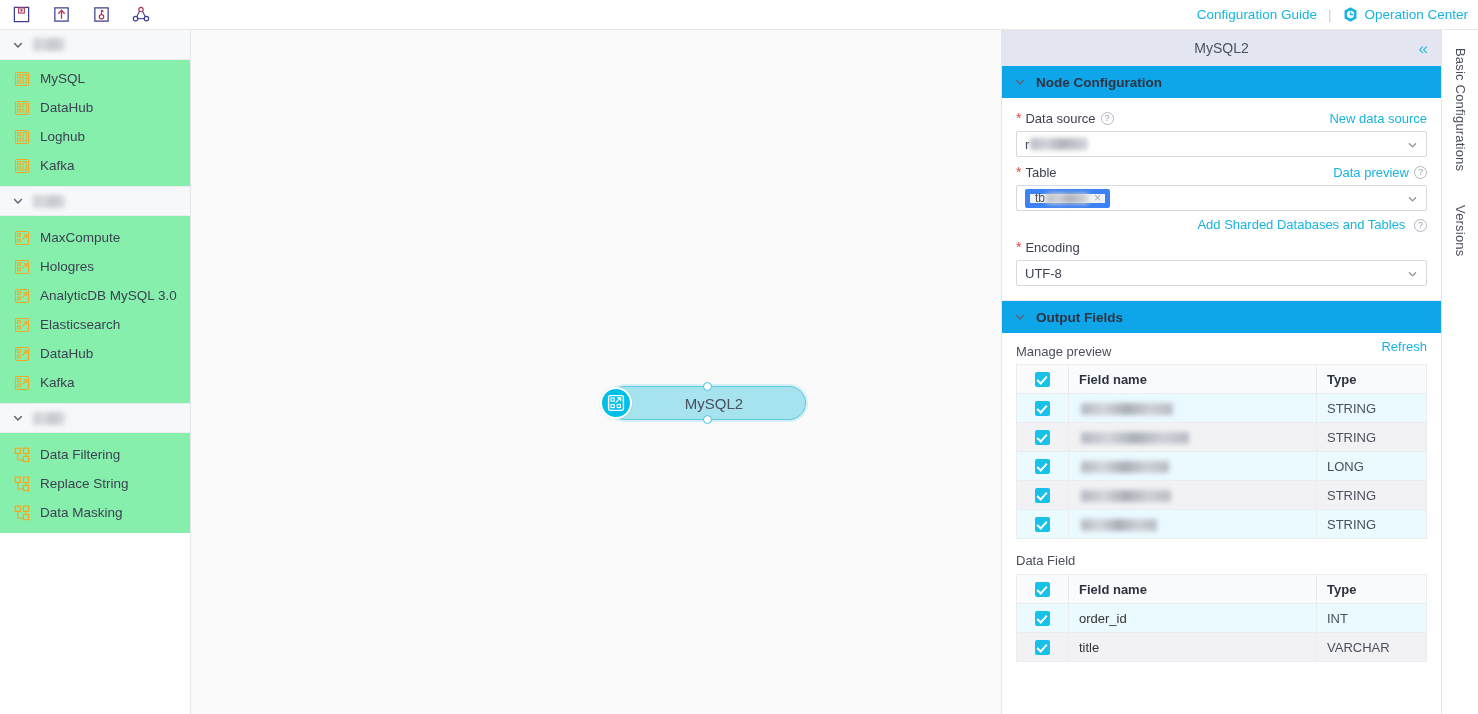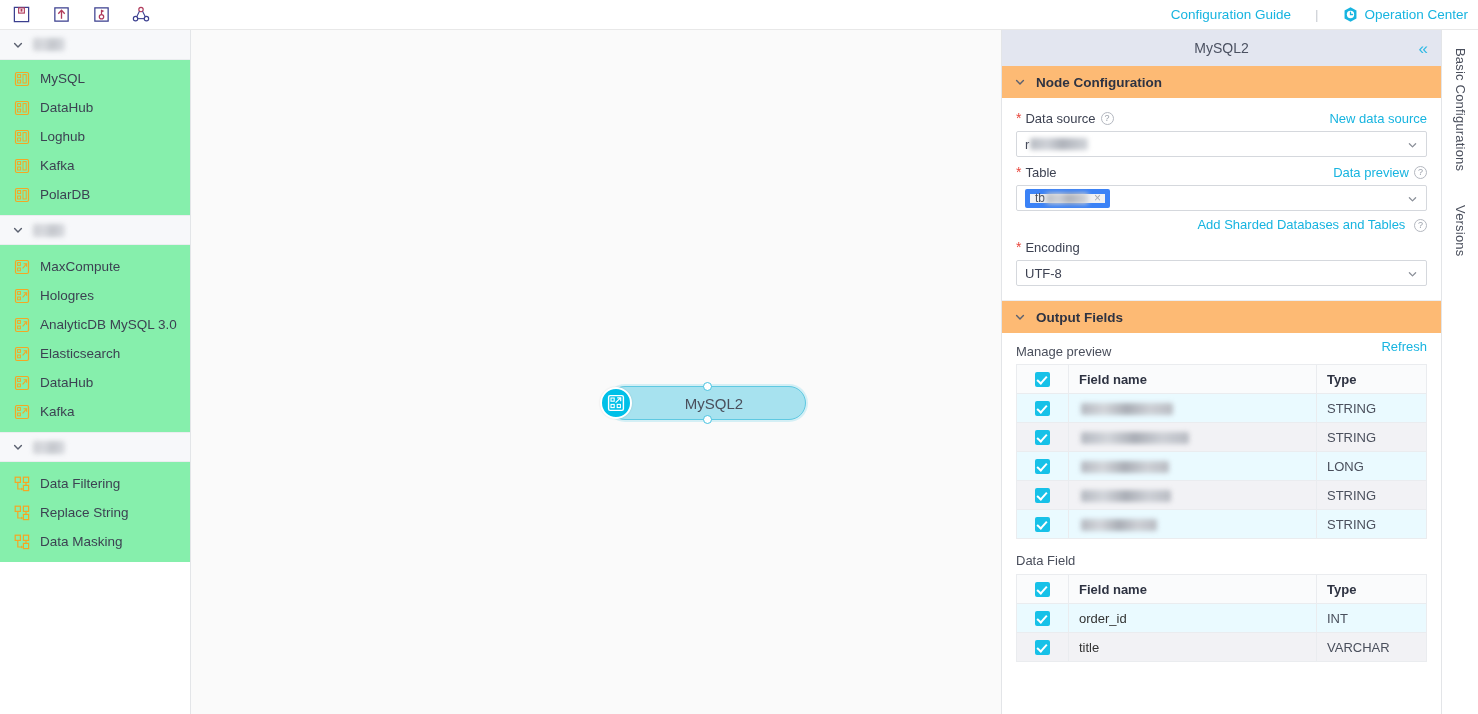--- a/index.html
+++ b/index.html
@@ -31,21 +31,21 @@
   .tb-btn {
     width: 26px; height: 26px;
     display: flex; align-items: center; justify-content: center;
     cursor: pointer;
   }
   .tb-btn svg { display: block; }
   .tb-right {
     margin-left: auto;
     display: flex; align-items: center;
     padding-right: 10px;
-    gap: 13px;
+    gap: 0px;
     font-size: 13.5px;
   }
   .tb-link {
     color: #17b4e0;
     cursor: pointer;
     white-space: nowrap;
   }
   .tb-sep {
     color: #c9ccd2;
     margin: 0 11px;
@@ -169,21 +169,21 @@
     transform: translateY(-50%);
     color: #2fb9e4; font-size: 17px;
     cursor: pointer; line-height: 1;
   }
   .rp-body { flex: 1 1 auto; overflow: hidden; }
 
   .sect-header {
     height: 32px;
     display: flex; align-items: center;
     padding-left: 12px;
-    background: #fdba74;
+    background: #0ea5e9;
     cursor: pointer;
   }
   .sect-header .chev { margin-right: 10px; }
   .sect-title {
     font-weight: bold;
     font-size: 13.5px;
     color: #2e3342;
   }
   .sect-inner { padding: 9px 14px 0 14px; }
 
@@ -473,31 +473,20 @@
           <svg width="18" height="18" viewBox="0 0 18 18">
             <rect x="2.5" y="2.5" width="13" height="13" rx="1.5" fill="none" stroke="#f5a623" stroke-width="1.2"></rect>
             <rect x="4.6" y="4.6" width="3" height="3" fill="none" stroke="#f5a623" stroke-width="1"></rect>
             <rect x="4.6" y="10" width="3" height="3" fill="none" stroke="#f5a623" stroke-width="1"></rect>
             <rect x="10" y="4.6" width="3.2" height="8.4" fill="none" stroke="#f5a623" stroke-width="1"></rect>
           </svg>
         </span>
         <span class="lbl">Kafka</span>
       </div>
 
-      <div class="item">
-        <span class="ico">
-          <svg width="18" height="18" viewBox="0 0 18 18">
-            <rect x="2.5" y="2.5" width="13" height="13" rx="1.5" fill="none" stroke="#f5a623" stroke-width="1.2"></rect>
-            <rect x="4.6" y="4.6" width="3" height="3" fill="none" stroke="#f5a623" stroke-width="1"></rect>
-            <rect x="4.6" y="10" width="3" height="3" fill="none" stroke="#f5a623" stroke-width="1"></rect>
-            <rect x="10" y="4.6" width="3.2" height="8.4" fill="none" stroke="#f5a623" stroke-width="1"></rect>
-          </svg>
-        </span>
-        <span class="lbl">PolarDB</span>
-      </div>
 
     </div>
 
     <div class="grp-header">
       <span class="chev">
         <svg width="12" height="12" viewBox="0 0 12 12">
           <path d="M2.6 4.4 L6 8 L9.4 4.4" fill="none" stroke="#5b6170" stroke-width="1.4" stroke-linecap="round" stroke-linejoin="round"></path>
         </svg>
       </span>
       <span class="blurlabel"></span>

